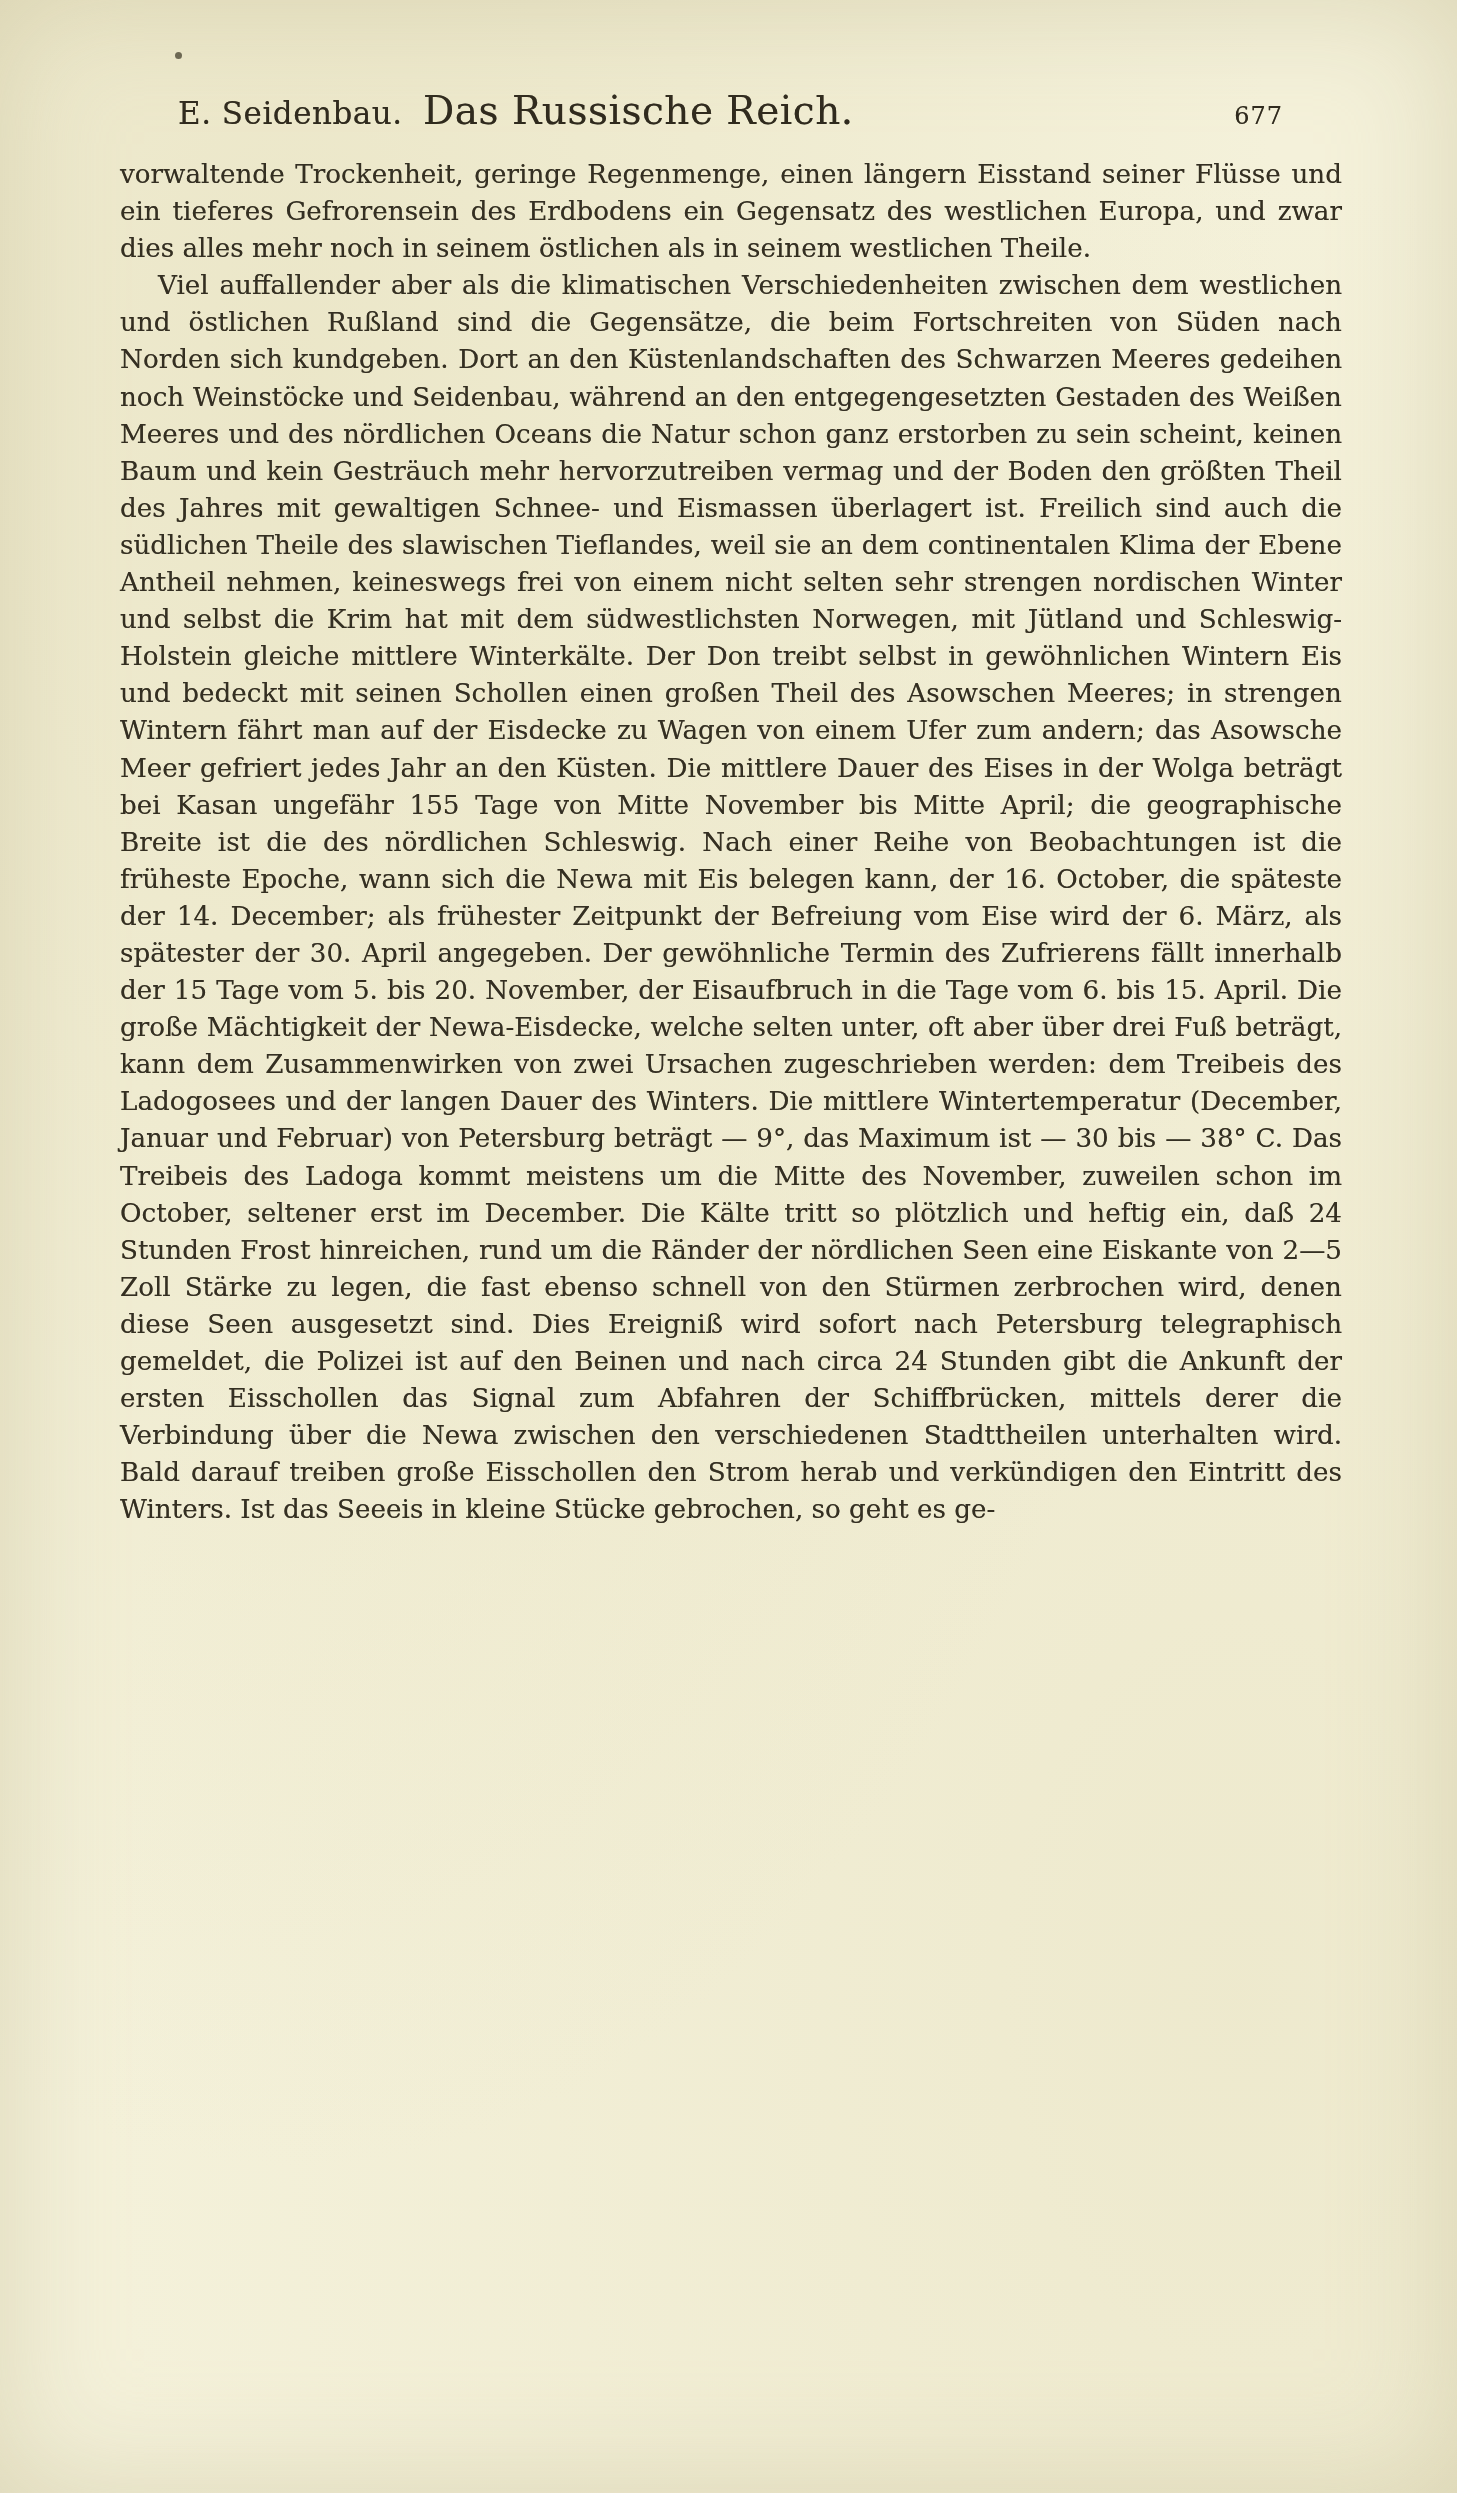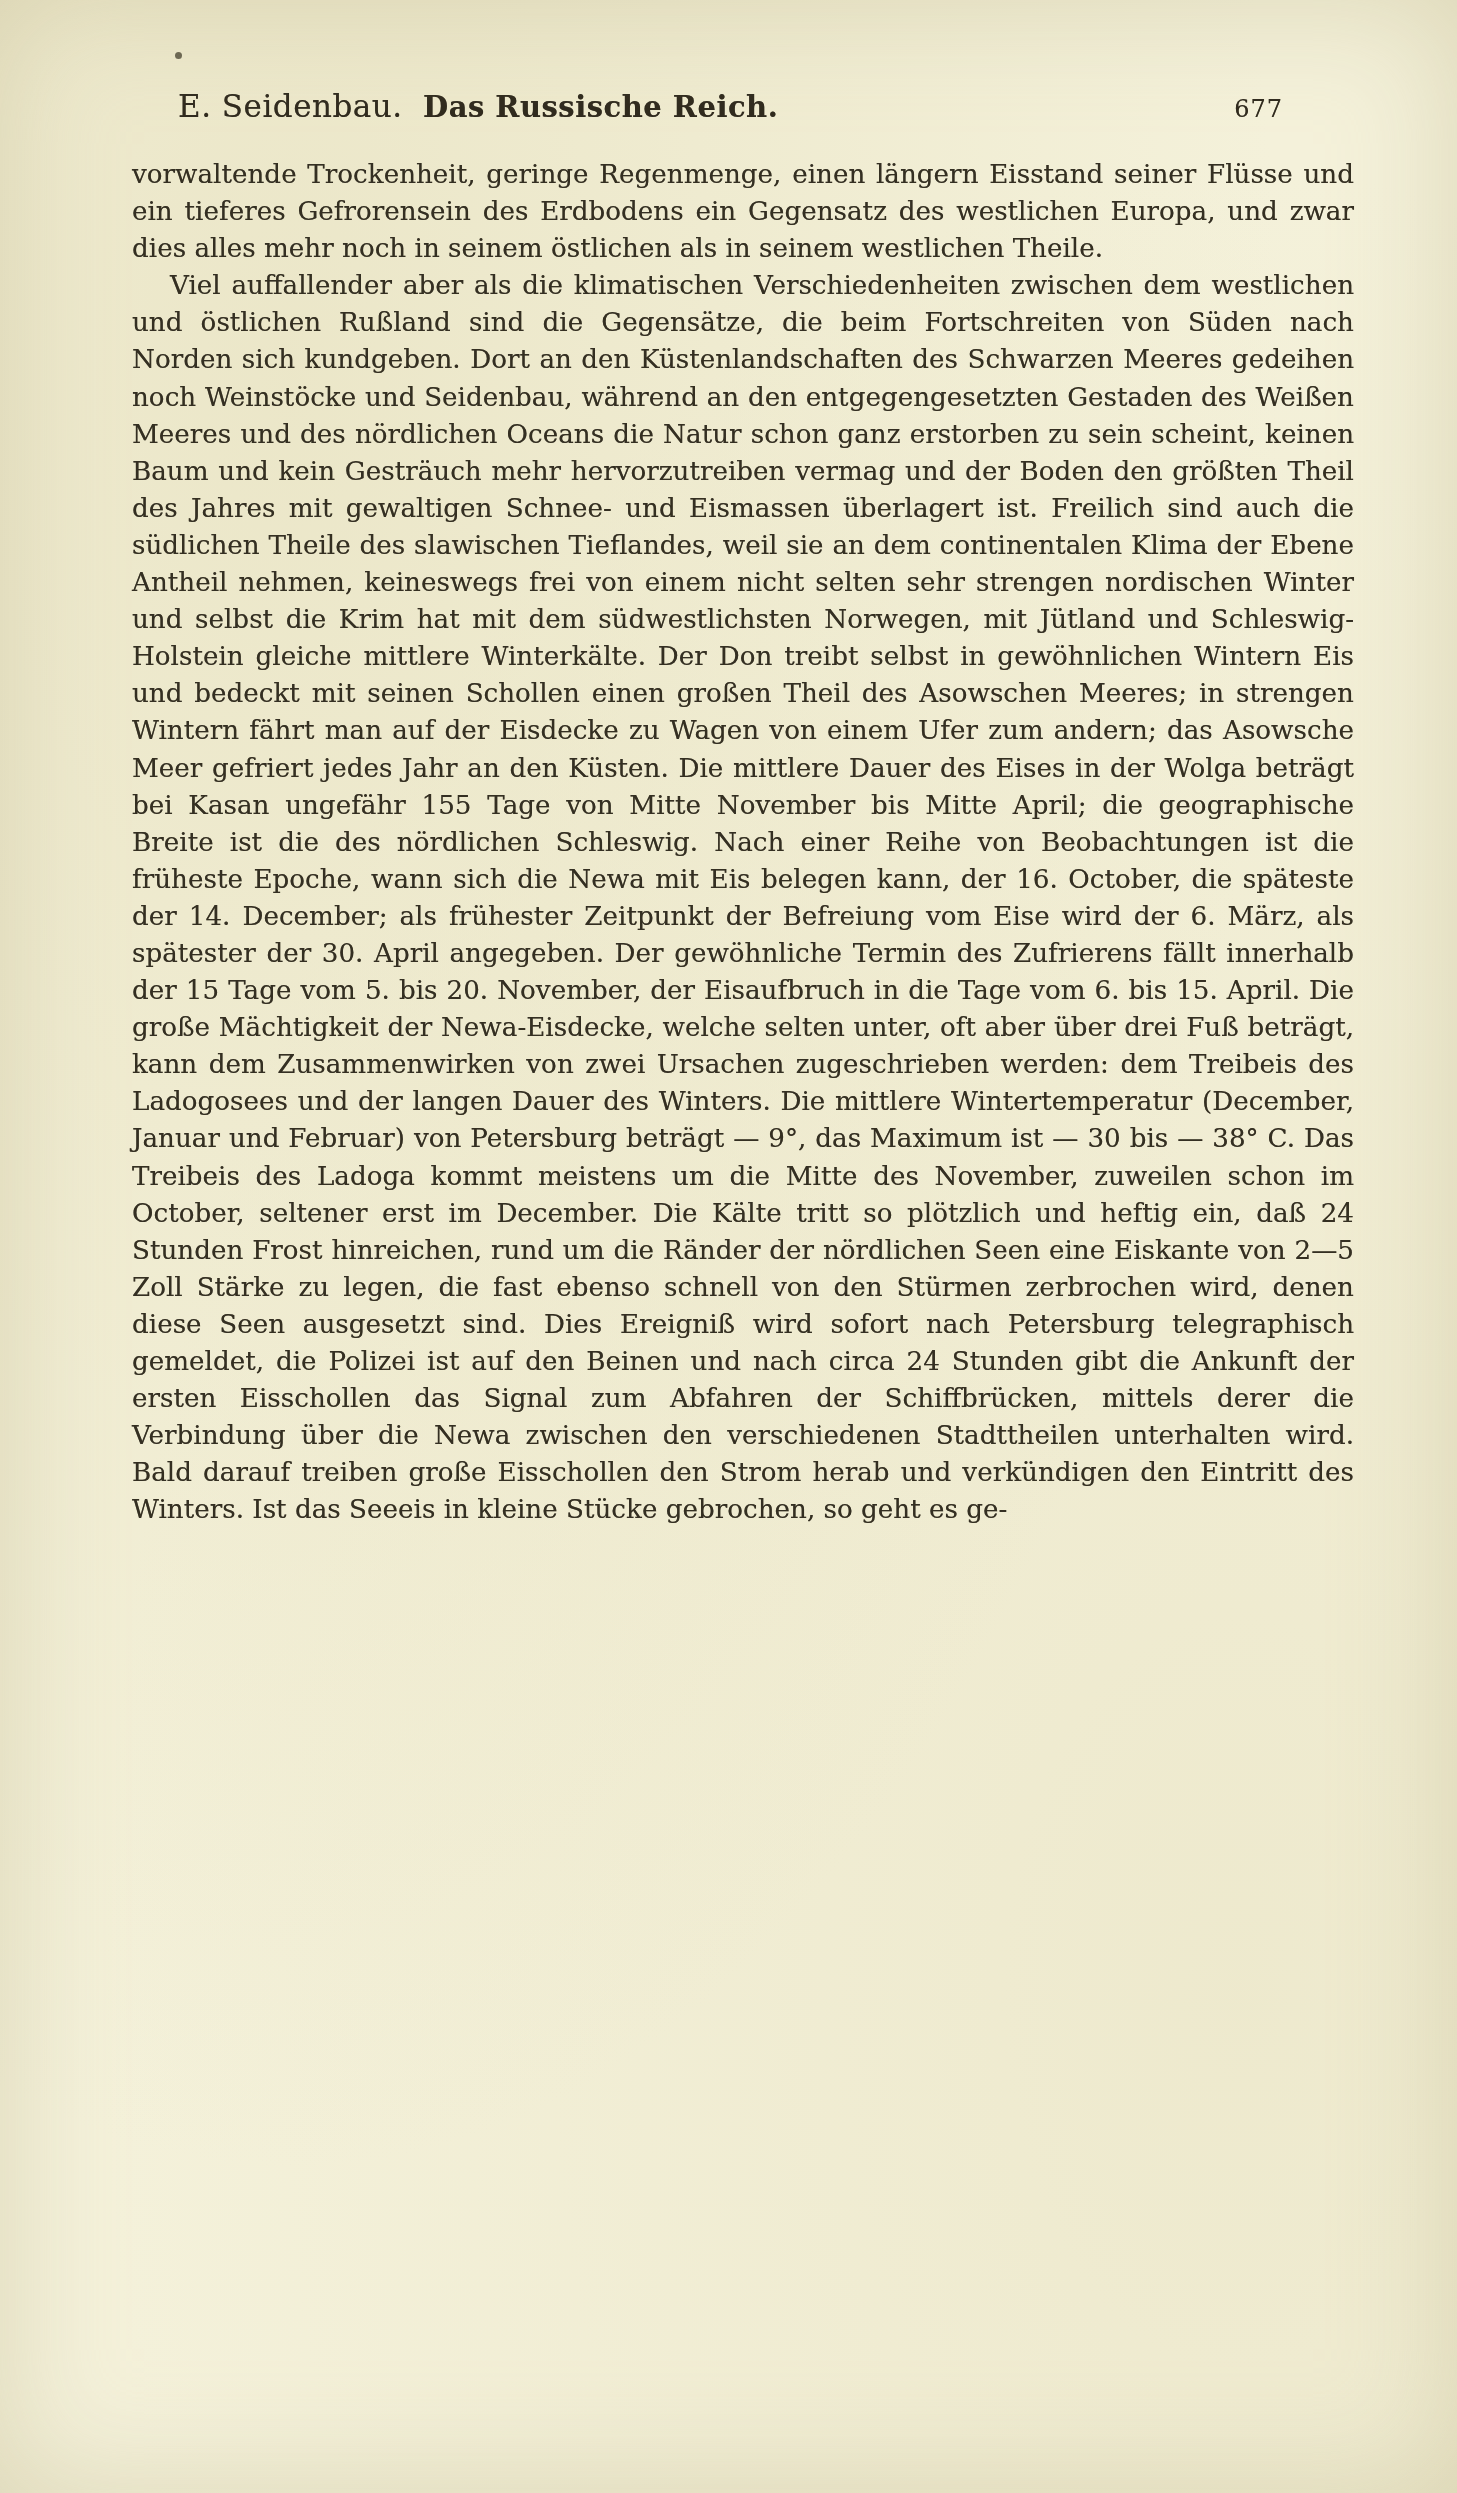--- a/index.html
+++ b/index.html
@@ -50,21 +50,21 @@
   .header-title .frak {
     font-family: "DejaVu Serif", serif;
     font-style: normal;
   }
   .page-number {
     font-size: 24px;
     letter-spacing: 1px;
   }
   .body-text {
     position: absolute;
-    left: 132px;
+    left: 120px;
     top: 156px;
     width: 1222px;
     color: #342f22;
     font-size: 26.2px;
     line-height: 37.1px;
     text-align: justify;
     text-justify: inter-word;
     -webkit-hyphens: none;
     hyphens: none;
   }
@@ -91,21 +91,21 @@
 </head>
 <body>
 
 <div class="page">
 
   <div class="ink-speck" style="left:175px; top:52px; width:7px; height:7px;"></div>
 
   <div class="header">
     <div class="header-title">
       <span class="sec">E. Seidenbau.</span>
-      <span class="frak" style="margin-left:10px; font-size:29px;font-weight:bold;">Das Russische Reich.</span>
+      <span class="frak" style="margin-left:10px; font-size:39px;">Das Russische Reich.</span>
     </div>
     <div class="page-number">677</div>
   </div>
 
   <div class="body-text">
     <p class="gothic">vorwaltende Trockenheit, geringe Regenmenge, einen längern Eisstand seiner Flüsse und ein tieferes Gefrorensein des Erdbodens ein Gegensatz des westlichen Europa, und zwar dies alles mehr noch in seinem östlichen als in seinem westlichen Theile.</p>
     <p class="gothic indent">Viel auffallender aber als die klimatischen Verschiedenheiten zwischen dem westlichen und östlichen Rußland sind die Gegensätze, die beim Fortschreiten von Süden nach Norden sich kundgeben. Dort an den Küstenlandschaften des Schwarzen Meeres gedeihen noch Weinstöcke und Seidenbau, während an den entgegengesetzten Gestaden des Weißen Meeres und des nördlichen Oceans die Natur schon ganz erstorben zu sein scheint, keinen Baum und kein Gesträuch mehr hervorzutreiben vermag und der Boden den größten Theil des Jahres mit gewaltigen Schnee- und Eismassen überlagert ist. Freilich sind auch die südlichen Theile des slawischen Tieflandes, weil sie an dem continentalen Klima der Ebene Antheil nehmen, keineswegs frei von einem nicht selten sehr strengen nordischen Winter und selbst die Krim hat mit dem südwestlichsten Norwegen, mit Jütland und Schleswig-Holstein gleiche mittlere Winterkälte. Der Don treibt selbst in gewöhnlichen Wintern Eis und bedeckt mit seinen Schollen einen großen Theil des Asowschen Meeres; in strengen Wintern fährt man auf der Eisdecke zu Wagen von einem Ufer zum andern; das Asowsche Meer gefriert jedes Jahr an den Küsten. Die mittlere Dauer des Eises in der Wolga beträgt bei Kasan ungefähr 155 Tage von Mitte November bis Mitte April; die geographische Breite ist die des nördlichen Schleswig. Nach einer Reihe von Beobachtungen ist die früheste Epoche, wann sich die Newa mit Eis belegen kann, der 16. October, die späteste der 14. December; als frühester Zeitpunkt der Befreiung vom Eise wird der 6. März, als spätester der 30. April angegeben. Der gewöhnliche Termin des Zufrierens fällt innerhalb der 15 Tage vom 5. bis 20. November, der Eisaufbruch in die Tage vom 6. bis 15. April. Die große Mächtigkeit der Newa-Eisdecke, welche selten unter, oft aber über drei Fuß beträgt, kann dem Zusammenwirken von zwei Ursachen zugeschrieben werden: dem Treibeis des Ladogosees und der langen Dauer des Winters. Die mittlere Wintertemperatur (December, Januar und Februar) von Petersburg beträgt — 9°, das Maximum ist — 30 bis — 38° C. Das Treibeis des Ladoga kommt meistens um die Mitte des November, zuweilen schon im October, seltener erst im December. Die Kälte tritt so plötzlich und heftig ein, daß 24 Stunden Frost hinreichen, rund um die Ränder der nördlichen Seen eine Eiskante von 2—5 Zoll Stärke zu legen, die fast ebenso schnell von den Stürmen zerbrochen wird, denen diese Seen ausgesetzt sind. Dies Ereigniß wird sofort nach Petersburg telegraphisch gemeldet, die Polizei ist auf den Beinen und nach circa 24 Stunden gibt die Ankunft der ersten Eisschollen das Signal zum Abfahren der Schiffbrücken, mittels derer die Verbindung über die Newa zwischen den verschiedenen Stadttheilen unterhalten wird. Bald darauf treiben große Eisschollen den Strom herab und verkündigen den Eintritt des Winters. Ist das Seeeis in kleine Stücke gebrochen, so geht es ge-</p>
   </div>
 
   <div class="vignette"></div>

